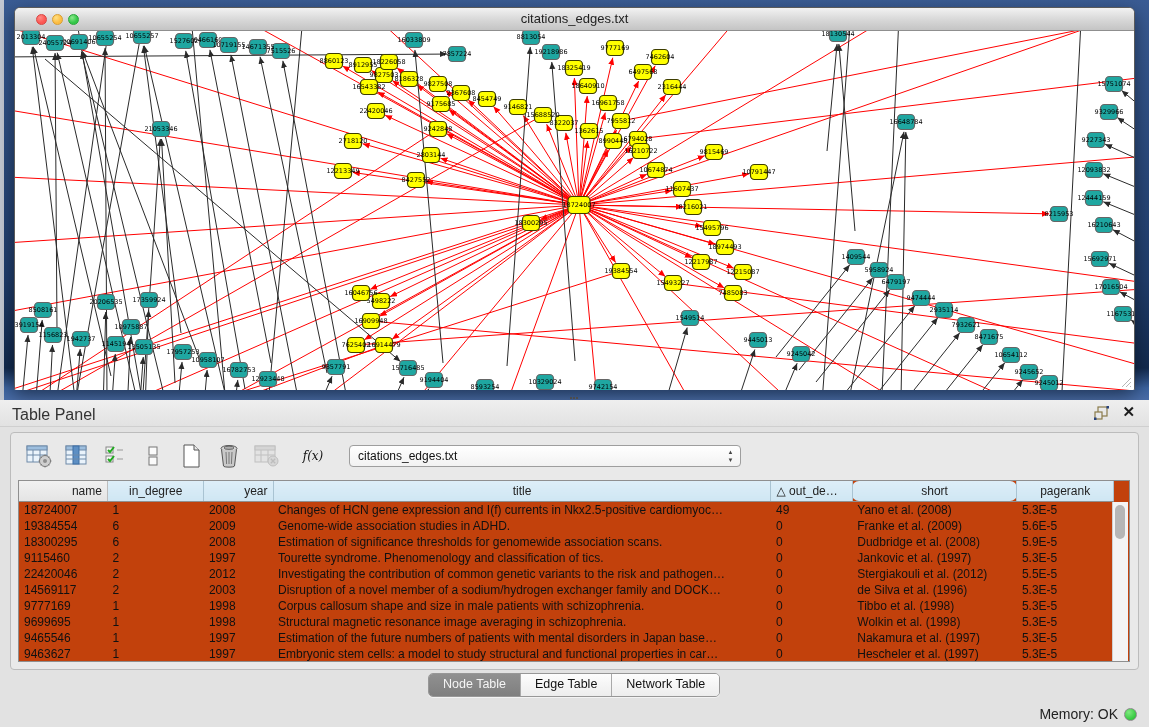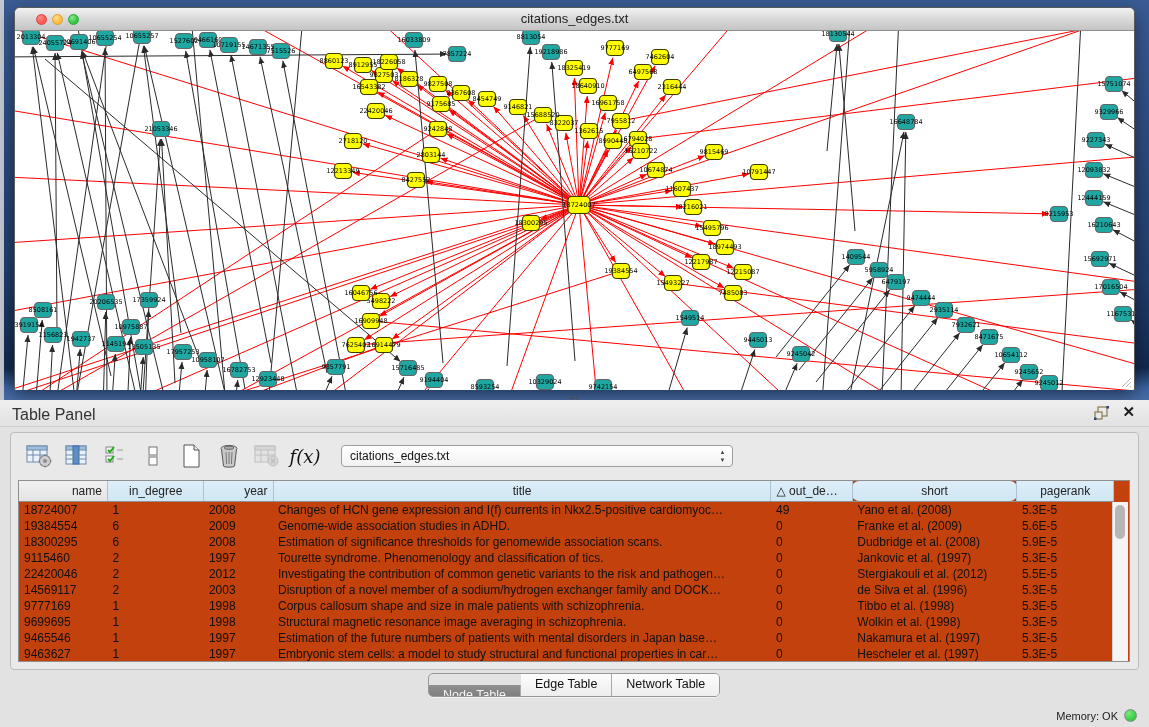--- a/index.html
+++ b/index.html
@@ -48,21 +48,21 @@
   .tp-title{position:absolute;left:12px;top:6px;font-size:16px;color:#333;}
   .tp-float{position:absolute;right:40px;top:6px;width:15px;height:14px;cursor:pointer;}
   .tp-close{position:absolute;right:14px;top:4px;font-size:15px;font-weight:bold;color:#1c1c1c;cursor:pointer;line-height:16px;}
   .tp-inset{
     position:absolute;left:10px;top:32px;width:1129px;height:238px;
     background:#e9e9e9;border:1px solid #bcbcbc;border-radius:4px;box-sizing:border-box;
   }
   .toolbar{position:absolute;left:14px;top:6px;height:34px;display:flex;align-items:center;gap:10px;}
   .tb-icon{width:28px;height:28px;display:flex;align-items:center;justify-content:center;cursor:pointer;}
   .tb-icon svg{display:block;}
-  .fx{font-family:"DejaVu Serif",serif;font-style:italic;font-size:18px;color:#111;}
+  .fx{font-family:"DejaVu Serif",serif;font-style:italic;font-size:12px;color:#111;margin-left:8px;}
   .net-select{
     position:relative;margin-left:12px;width:392px;height:22px;
     background:linear-gradient(180deg,#ffffff,#f2f2f2);
     border:1px solid #9e9e9e;border-radius:4px;box-sizing:border-box;
     font-size:12px;color:#111;line-height:20px;padding-left:8px;cursor:pointer;
   }
   .net-select .arrows{
     position:absolute;right:5px;top:2px;width:9px;font-size:6px;line-height:8px;
     color:#444;text-align:center;
   }
@@ -91,26 +91,26 @@
     border:1px solid #979797;border-radius:5px;overflow:hidden;
     box-shadow:0 1px 0 rgba(255,255,255,.6);
   }
   .seg .seg-btn{
     padding:0 14px;font-size:12.5px;line-height:21px;cursor:pointer;
     background:linear-gradient(180deg,#fdfdfd,#ededed);color:#111;
     border-right:1px solid #a9a9a9;
   }
   .seg .seg-btn:last-child{border-right:none;}
   .seg .seg-btn.active{
-    background:linear-gradient(180deg,#909090,#7f7f7f);color:#f5f5f5;margin-top:11px;
+    background:linear-gradient(180deg,#909090,#7f7f7f);color:#f5f5f5;
   }
   
   .statusbar{position:absolute;left:0;bottom:0;width:1149px;height:26px;}
   .status-right{position:absolute;right:12px;bottom:5px;display:flex;align-items:center;gap:6px;}
-  .status-text{font-size:11px;color:#222;margin-left:8px;}
+  .status-text{font-size:14px;color:#222;margin-left:8px;}
   .mem-dot{width:13px;height:13px;border-radius:50%;
     background:radial-gradient(circle at 35% 30%,#7fe97f,#35c93f 70%);
     border:1px solid #8a8a8a;box-sizing:border-box;}
   .resize-grip{position:absolute;right:2px;bottom:2px;width:14px;height:14px;opacity:.6;}
 </style>
 </head>
 <body>
 
 <div class="frame">
   <div class="frame-left-strip"></div>

